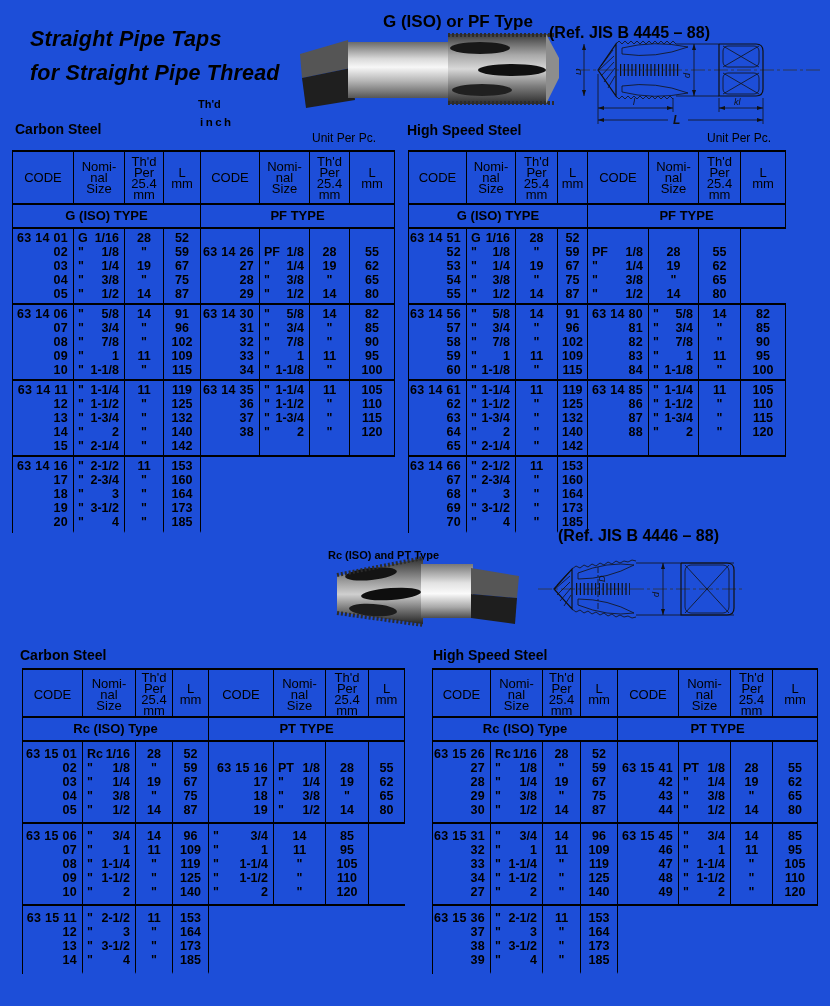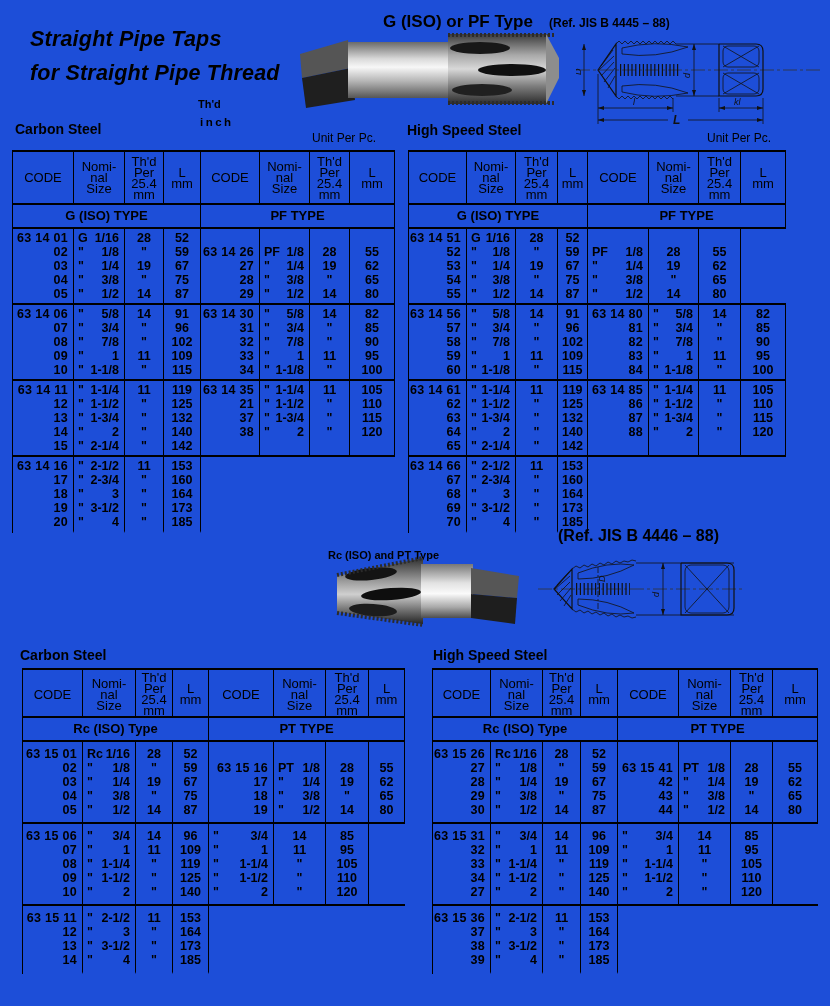--- a/index.html
+++ b/index.html
@@ -8,21 +8,21 @@
 
   
   .sec-title{position:absolute;font-style:italic;font-weight:bold;font-size:21.5px;
              line-height:34px;letter-spacing:.2px;white-space:nowrap}
   #title-straight{left:30px;top:22px}
   #title-taper{left:58px;top:529px;font-size:20.5px;line-height:36px}
   #title-taper .l2{margin-left:-17px}
 
   .type-hdr{position:absolute;font-weight:bold;white-space:nowrap}
   #hdr-straight-type{left:383px;top:12px;font-size:17px}
-  #hdr-straight-ref{left:549px;top:16px;font-size:12px}
+  #hdr-straight-ref{left:549px;top:24px;font-size:16px}
   #hdr-taper-type{left:328px;top:549px;font-size:11px}
   #hdr-taper-ref{left:558px;top:527px;font-size:16px}
 
   .lbl{position:absolute;white-space:nowrap}
   #lbl-carbon1{left:15px;top:121px;font-weight:bold;font-size:14px}
   #lbl-hss1{left:407px;top:122px;font-weight:bold;font-size:14px}
   #lbl-thd{left:198px;top:98px;font-weight:bold;font-size:11px}
   #lbl-inch{left:200px;top:116px;font-weight:bold;font-size:11.5px;letter-spacing:2.5px}
   #lbl-unit1{left:312px;top:131px;font-size:12px}
   #lbl-unit2{left:707px;top:131px;font-size:12px}
@@ -446,21 +446,21 @@
             <div class="cell len">119</div>
             <div class="cell len">125</div>
             <div class="cell len">132</div>
             <div class="cell len">140</div>
             <div class="cell len">142</div>
           </div>
         </div>
         <div class="half right">
           <div class="gcol">
             <div class="cell code">63 14 35</div>
-            <div class="cell code">21</div>
+            <div class="cell code">36</div>
             <div class="cell code">37</div>
             <div class="cell code">38</div>
           </div>
           <div class="gcol">
             <div class="cell size">
               <div class="sp">"</div>
               <div class="sv">1-1/4</div>
             </div>
             <div class="cell size">
               <div class="sp">"</div>
@@ -1332,20 +1332,27 @@
           </div>
           <div class="gcol">
             <div class="cell len">96</div>
             <div class="cell len">109</div>
             <div class="cell len">119</div>
             <div class="cell len">125</div>
             <div class="cell len">140</div>
           </div>
         </div>
         <div class="half right">
+          <div class="gcol">
+            <div class="cell code">63 15 45</div>
+            <div class="cell code">46</div>
+            <div class="cell code">47</div>
+            <div class="cell code">48</div>
+            <div class="cell code">49</div>
+          </div>
           <div class="gcol">
             <div class="cell size">
               <div class="sp">"</div>
               <div class="sv">3/4</div>
             </div>
             <div class="cell size">
               <div class="sp">"</div>
               <div class="sv">1</div>
             </div>
             <div class="cell size">

